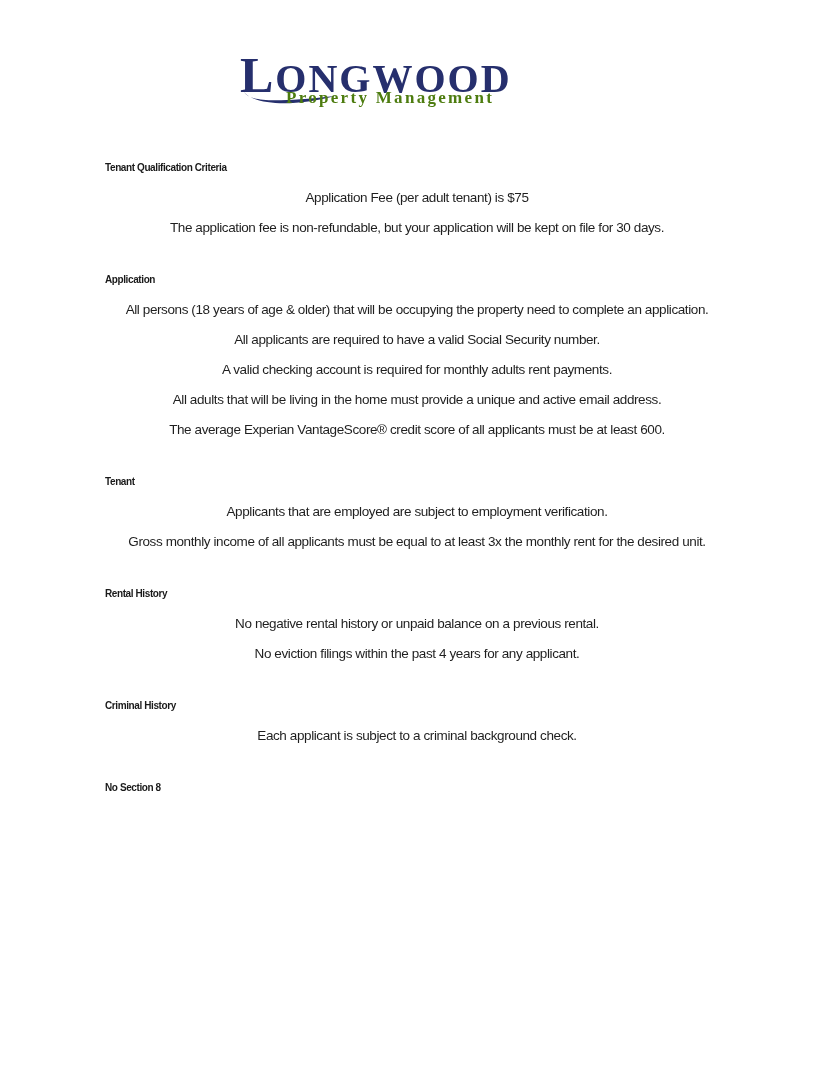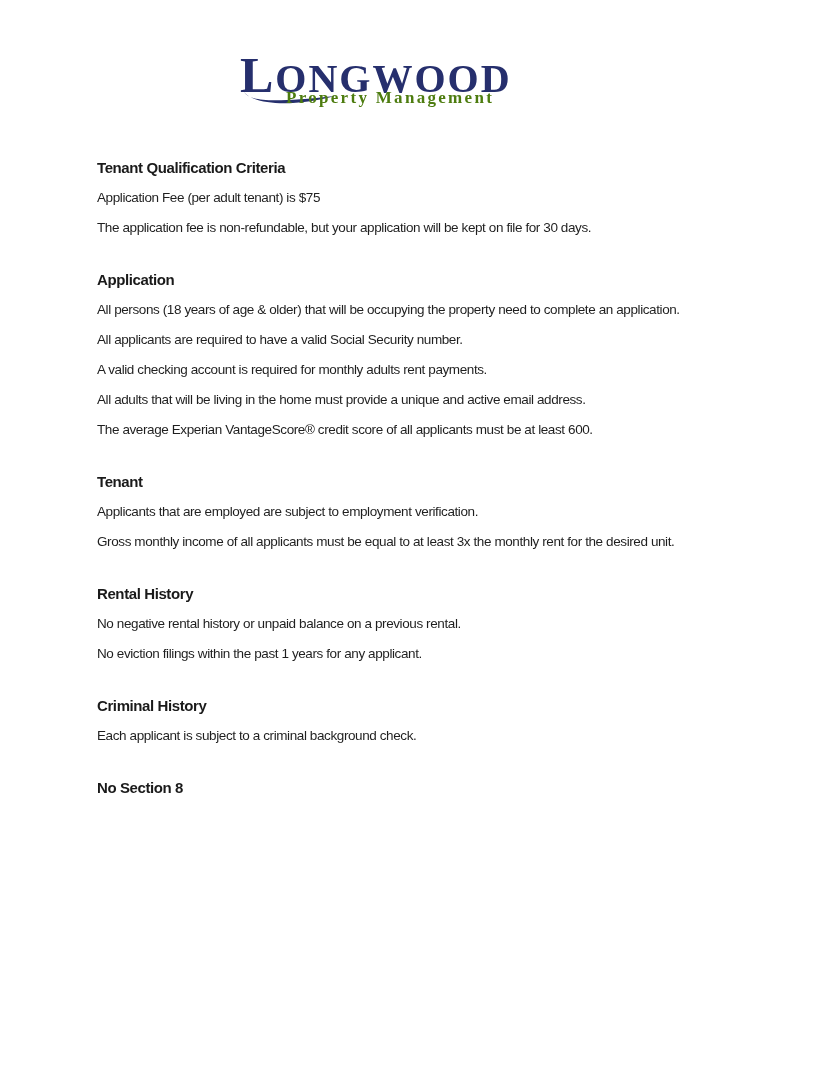--- a/index.html
+++ b/index.html
@@ -62,24 +62,25 @@
     left: 97px;
     top: 158px;
     width: 640px;
   }
   .content p {
     margin: 0 0 10px 0;
     font-size: 13.5px;
     line-height: 20px;
     letter-spacing: -0.4px;
     color: #1f1f1f;
+    text-align: center;
   }
   .content h2 {
-    margin: 32px 0 10px 0;
-    font-size: 15px;
+    margin: 32px 0 10px 8px;
+    font-size: 10px;
     line-height: 20px;
     letter-spacing: -0.4px;
     font-weight: bold;
     color: #1a1a1a;
   }
   .content section:first-child h2 {
     margin-top: 0;
   }
   .nowrap {
     white-space: nowrap;
@@ -120,21 +121,21 @@
 
     <section>
       <h2>Tenant</h2>
       <p>Applicants that are employed are subject to employment verification.</p>
       <p class="nowrap">Gross monthly income of all applicants must be equal to at least 3x the monthly rent for the desired unit.</p>
     </section>
 
     <section>
       <h2>Rental History</h2>
       <p>No negative rental history or unpaid balance on a previous rental.</p>
-      <p>No eviction filings within the past 1 years for any applicant.</p>
+      <p>No eviction filings within the past 4 years for any applicant.</p>
     </section>
 
     <section>
       <h2>Criminal History</h2>
       <p>Each applicant is subject to a criminal background check.</p>
     </section>
 
     <section>
       <h2>No Section 8</h2>
     </section>

